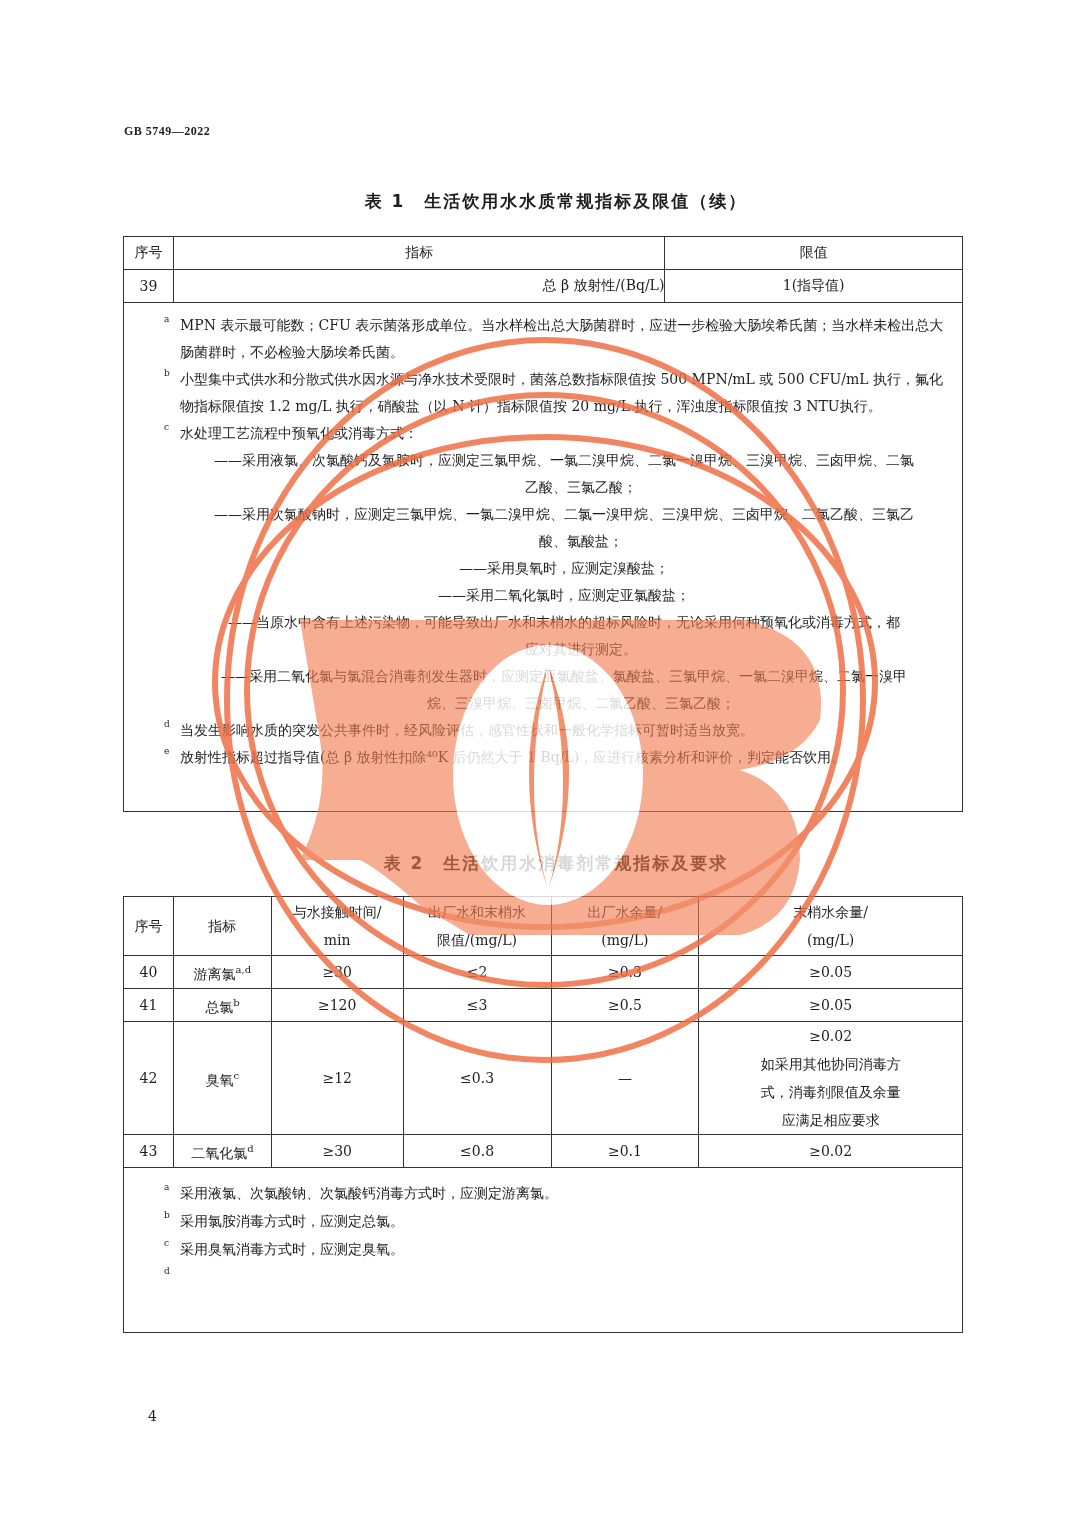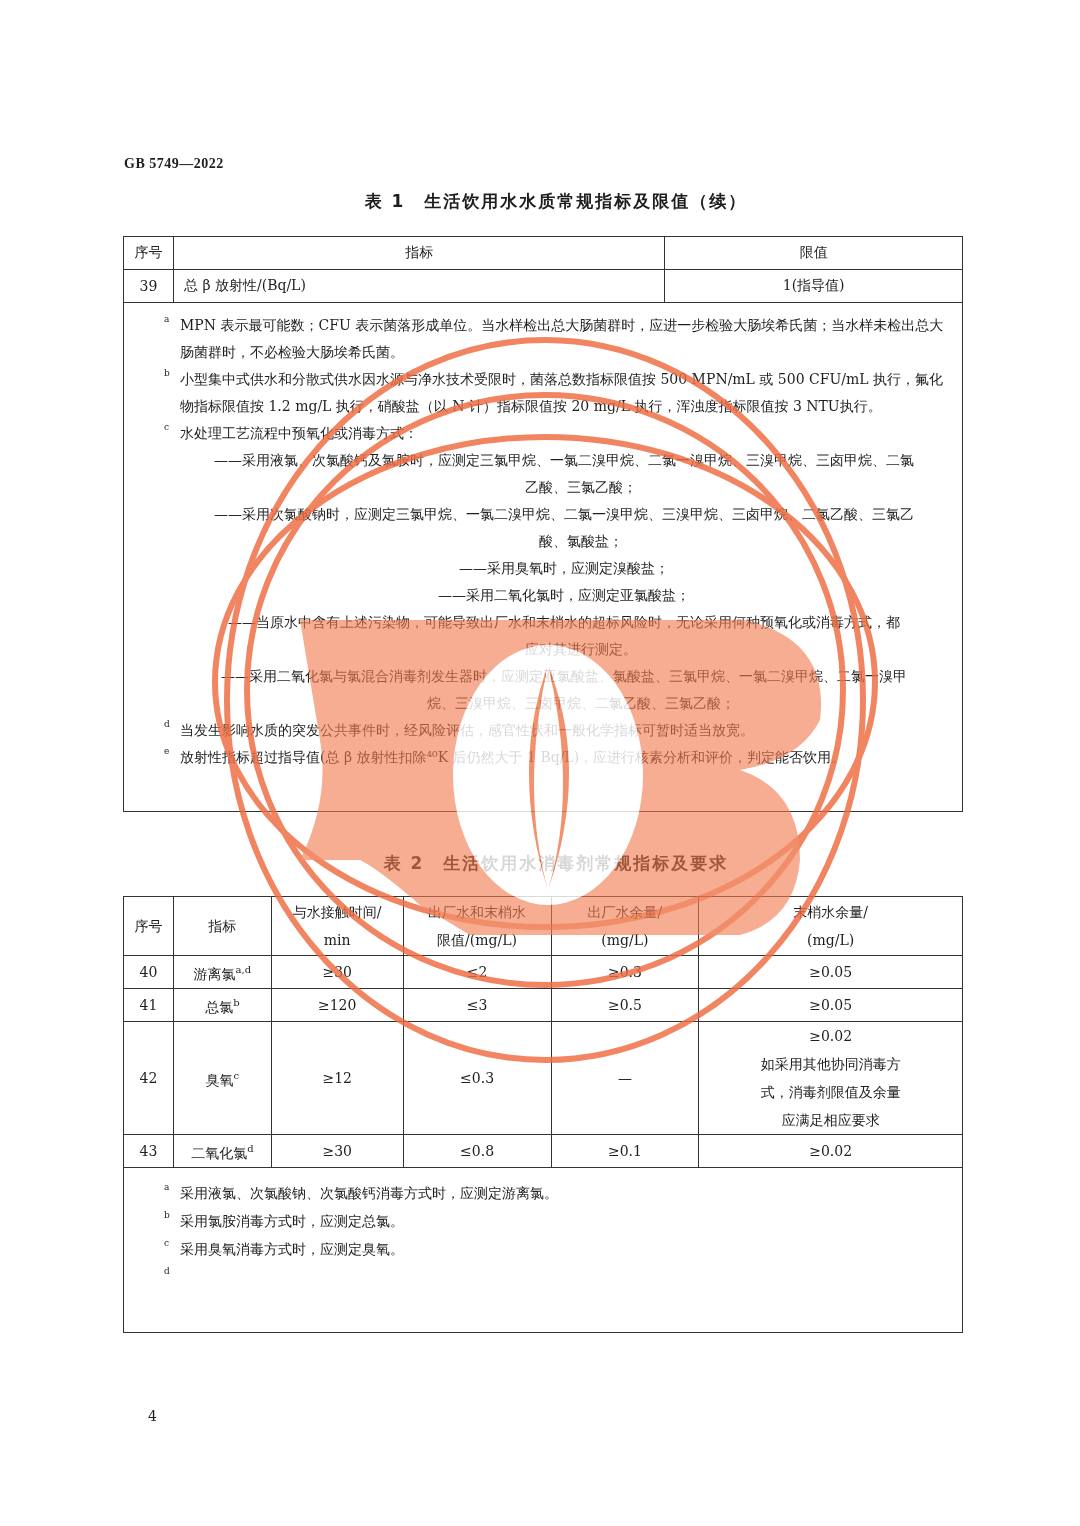--- a/index.html
+++ b/index.html
@@ -4,39 +4,39 @@
 <style>
   html, body { margin: 0; padding: 0; background: #ffffff; }
   body {
     width: 1080px; height: 1526px; position: relative; overflow: hidden;
     font-family: "DejaVu Serif", "Liberation Serif", serif;
     color: #1e1e1e;
   }
   .std-code {
     position: absolute; left: 124px; top: 124px;
     font-family: "Liberation Serif", "DejaVu Serif", serif;
-    font-weight: bold; font-size: 14px; letter-spacing: 0.5px; margin-top: 32px;
+    font-weight: bold; font-size: 12px; letter-spacing: 0.5px;
   }
   .table-caption {
     position: absolute; left: 16px; width: 1080px; text-align: center;
     font-family: "DejaVu Sans", "Liberation Sans", sans-serif;
     font-weight: bold; font-size: 17px; letter-spacing: 2px;
   }
   .cap1 { top: 190px; }
   .cap2 { top: 852px; }
 
   table.std { position: absolute; border-collapse: collapse; font-size: 14px; }
   table.std td, table.std th {
     border: 1.5px solid #333; text-align: center; vertical-align: middle;
     font-weight: normal; padding: 0;
   }
   table.t1 { left: 123px; top: 236px; width: 840px; }
   table.t1 .hdr td { height: 32px; }
   table.t1 .row39 td { height: 32px; }
-  table.t1 .left { text-align: left; padding-left: 10px; }
+  table.t1 .left { text-align: right; padding-left: 10px; }
 
   .notes1 {
     position: absolute; left: 123px; top: 302px; width: 840px; height: 510px;
     border: 1.5px solid #333; border-top: none; box-sizing: border-box;
     font-size: 14px; line-height: 27px;
   }
   .note { position: relative; padding-left: 56px; padding-right: 14px; }
   .note .mark { position: absolute; left: 40px; top: -6px; font-size: 9px; }
   .dash-item { padding-left: 56px; padding-right: 14px; text-align: center; }
   .dash-item .cont { display: block; padding-left: 34px; }

